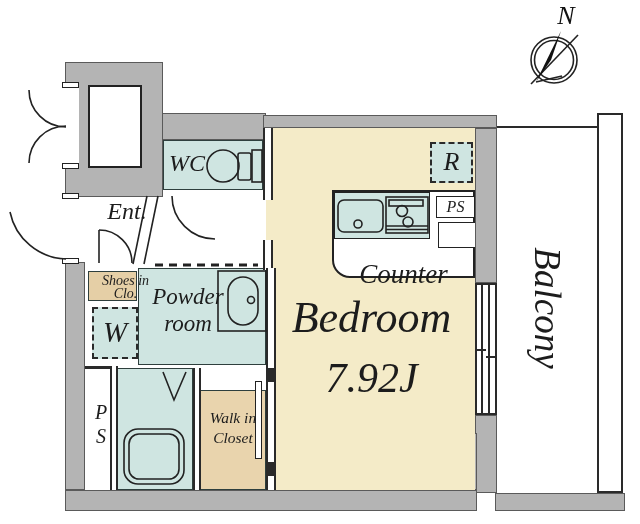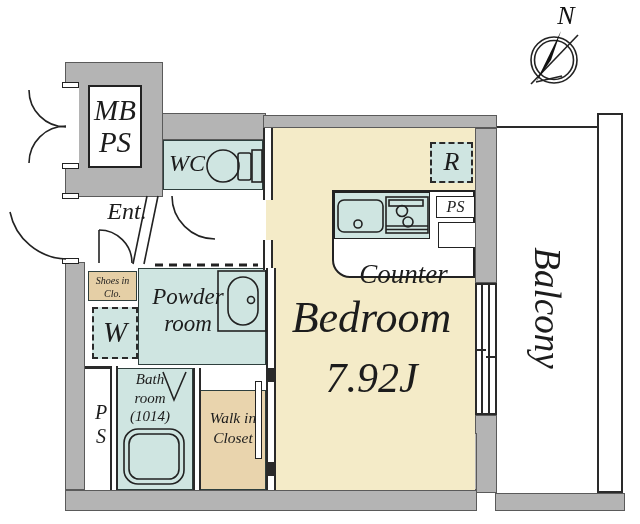--- a/index.html
+++ b/index.html
@@ -123,38 +123,33 @@
     <g>
       <circle class="ln" cx="554" cy="60" r="23"></circle>
       <circle class="ln" cx="554" cy="60" r="19.5"></circle>
       <line class="ln" x1="531" y1="84" x2="578" y2="35"></line>
       <polygon fill="#111" points="561,31 536,82 551,60"></polygon>
       <line class="ln" x1="536" y1="82" x2="562" y2="76"></line>
       <text x="566" y="24" font-size="26" font-style="italic" text-anchor="middle" font-family="Liberation Serif, serif" fill="#111">N</text>
     </g>
   </svg>
 
-  <div class="lbl z6" style="left:88px;top:94px;width:54px;font-size:29px;line-height:32px;"><span>MB</span>
-<span>PS</span></div>
 
   <div class="lbl z6" style="left:164px;top:151px;width:46px;font-size:24px;">WC</div>
 
   <div class="lbl z6" style="left:97px;top:199px;width:60px;font-size:24px;">Ent.</div>
 
-  <div class="lbl z6" style="left:88px;top:274px;width:49px;font-size:10px;line-height:13px;"><span>Shoes in</span>
+  <div class="lbl z6" style="left:88px;top:274px;width:49px;font-size:14px;line-height:13px;padding-left:13px;"><span>Shoes in</span>
 <span>Clo.</span></div>
 
   <div class="lbl z6" style="left:92px;top:317px;width:46px;font-size:29px;">W</div>
 
   <div class="lbl z6" style="left:140px;top:283px;width:96px;font-size:23px;line-height:27px;"><span>Powder</span>
 <span>room</span></div>
 
-  <div class="lbl z6" style="left:118px;top:370px;width:64px;font-size:15px;line-height:18.5px;"><span>Bath</span>
-<span>room</span>
-<span>(1014)</span></div>
 
   <div class="lbl z6" style="left:85px;top:400px;width:32px;font-size:20px;line-height:24px;"><span>P</span>
 <span>S</span></div>
 
   <div class="lbl z6" style="left:268px;top:294px;width:207px;font-size:44px;">Bedroom</div>
 
   <div class="lbl z6" style="left:200px;top:408px;width:66px;font-size:15.5px;line-height:20px;"><span>Walk in</span>
 <span>Closet</span></div>
   <div class="lbl z6" style="left:268px;top:356px;width:207px;font-size:42px;">7.92J</div>
 

